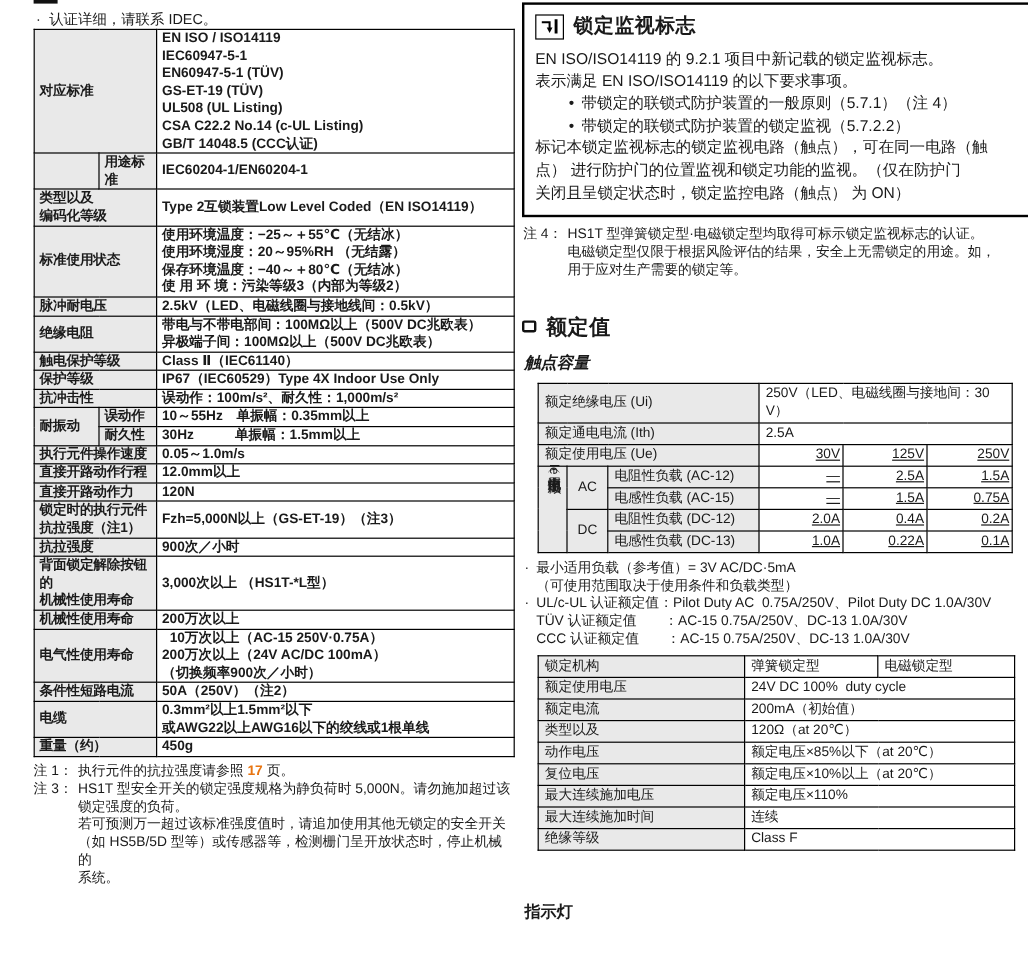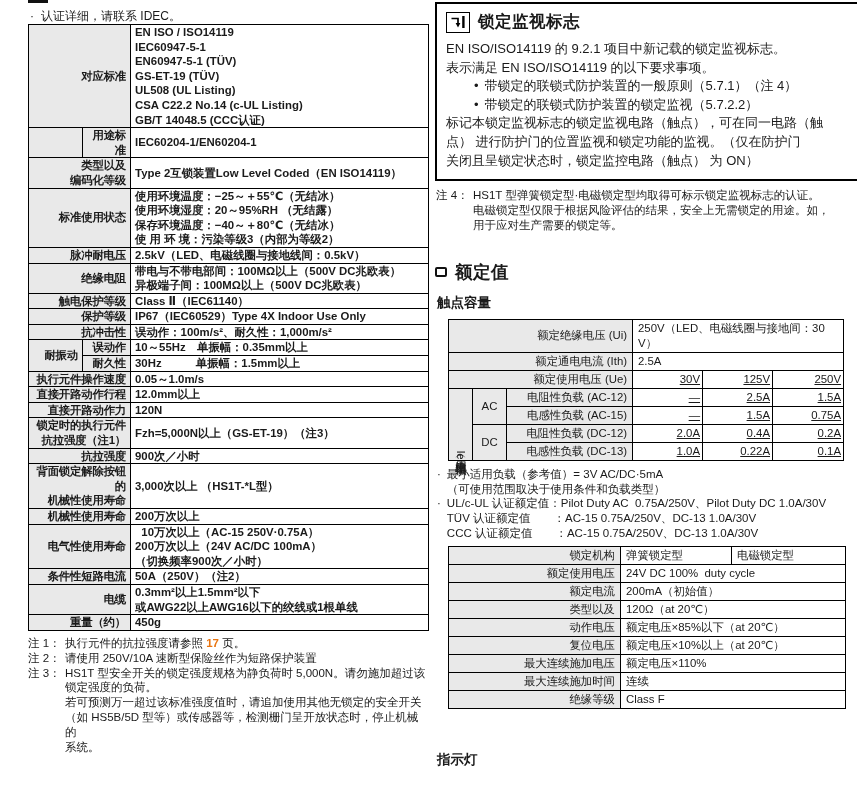--- a/index.html
+++ b/index.html
@@ -16,21 +16,21 @@
   .partial-mark { width:20px; height:3px; background:#111; }
   .top-note { display:flex; margin:6px 0 0 2px; font-size:12px; line-height:15px; }
   .top-note .dot { margin-right:7px; }
 
   .section-head { display:flex; align-items:center; margin:19px 0 10px 0; font-size:17.5px; font-weight:bold; letter-spacing:0.5px; }
   .sq { display:inline-block; width:12px; height:10px; border:2.2px solid #111; border-radius:2px; margin-right:8px; flex:none; }
 
   table { border-collapse:collapse; table-layout:fixed; }
   .grid { border:1.6px solid #000; }
   .grid th, .grid td { border:1px solid #000; vertical-align:middle; white-space:pre-wrap; word-break:break-all; }
-  .grid th { background:#e9e9e9; font-weight:normal; text-align:right; }
+  .grid th { background:#e9e9e9; font-weight:normal; text-align:left; }
 
   
   .perf { width:400px; }
   .perf th, .perf td { font-size:11.4px; line-height:14.6px; padding:0 4px;font-weight:bold; }
   .perf th { padding-left:4px; letter-spacing:-0.2px; }
 
   .perf-notes { margin-top:5px; font-size:11.5px; line-height:14.9px; }
   .note-row { display:flex; }
   .note-prefix { width:37px; flex:none; }
   .note-body { flex:1; white-space:pre-wrap; }
@@ -57,21 +57,21 @@
   .acdc { text-align:center !important; padding:1px 2px; }
 
   .rt-bullets { margin:6px 0 0 2px; font-size:11.5px; line-height:14.7px; }
   .rt-bullet { display:flex; }
   .rt-bullet .b { margin-right:6px; flex:none; }
   .rt-bullet .t { white-space:pre-wrap; }
 
   .kv { width:397px; }
 
   .mt-ratings { margin-top:27px; }
-  .mt-contact-head { margin-top:8px; }
+  .mt-contact-head { margin-top:8px;font-style:italic; }
   .mt-contact-table { margin-top:7px; }
   .mt-coil-head { margin-top:17px; }
   .mt-table { margin-top:6px; }
   .mt-ind-head { margin-top:42px; }
 </style>
 </head>
 <body>
 
 <div id="left-col">
   <div class="partial-mark"></div>
@@ -195,24 +195,20 @@
           <th colspan="2">重量（约）</th>
           <td>450g</td>
         </tr>
   </tbody>
     </table>
 
   <div class="perf-notes">
     <div class="note-row">
       <span class="note-prefix">注 1：</span>
       <span class="note-body"><span>执行元件的抗拉强度请参照 </span><span class="page-ref">17</span><span> 页。</span></span>
-    </div>
-    <div class="note-row">
-      <span class="note-prefix">注 2：</span>
-      <span class="note-body">请使用 250V/10A 速断型保险丝作为短路保护装置</span>
     </div>
     <div class="note-row">
       <span class="note-prefix">注 3：</span>
       <span class="note-body">HS1T 型安全开关的锁定强度规格为静负荷时 5,000N。请勿施加超过该
 锁定强度的负荷。
 若可预测万一超过该标准强度值时，请追加使用其他无锁定的安全开关
 （如 HS5B/5D 型等）或传感器等，检测栅门呈开放状态时，停止机械的
 系统。</span>
     </div>
   </div>

